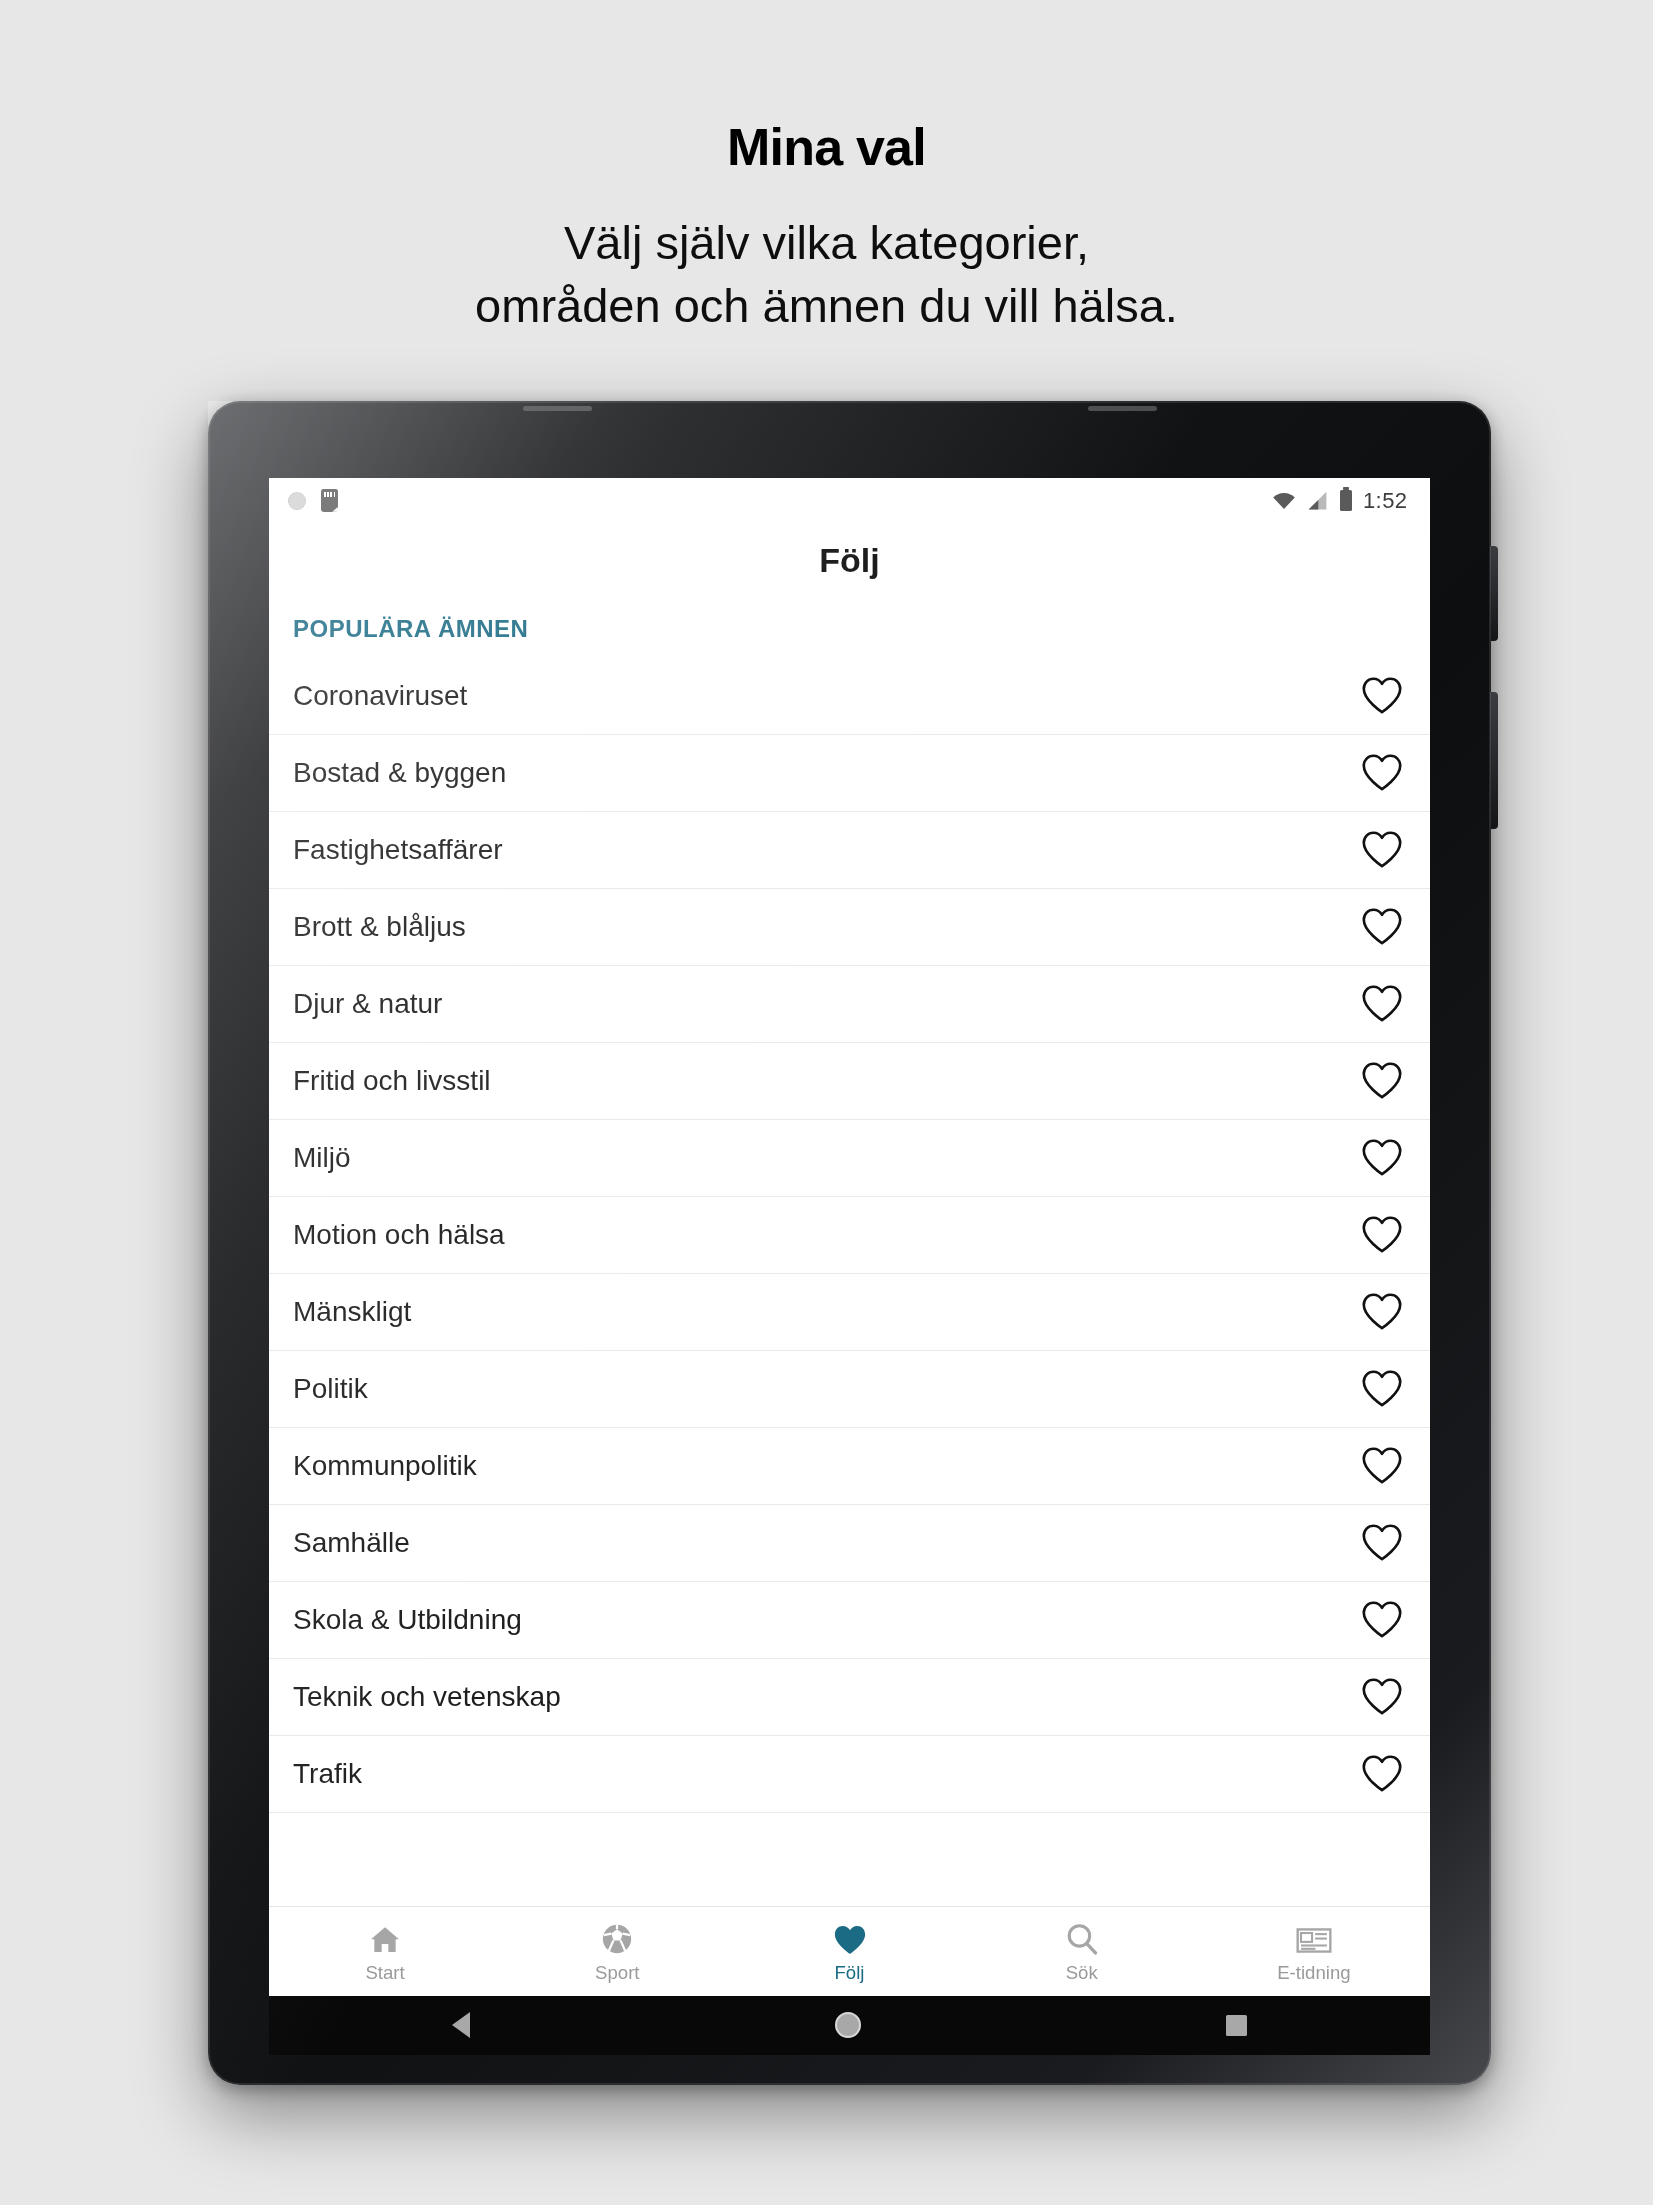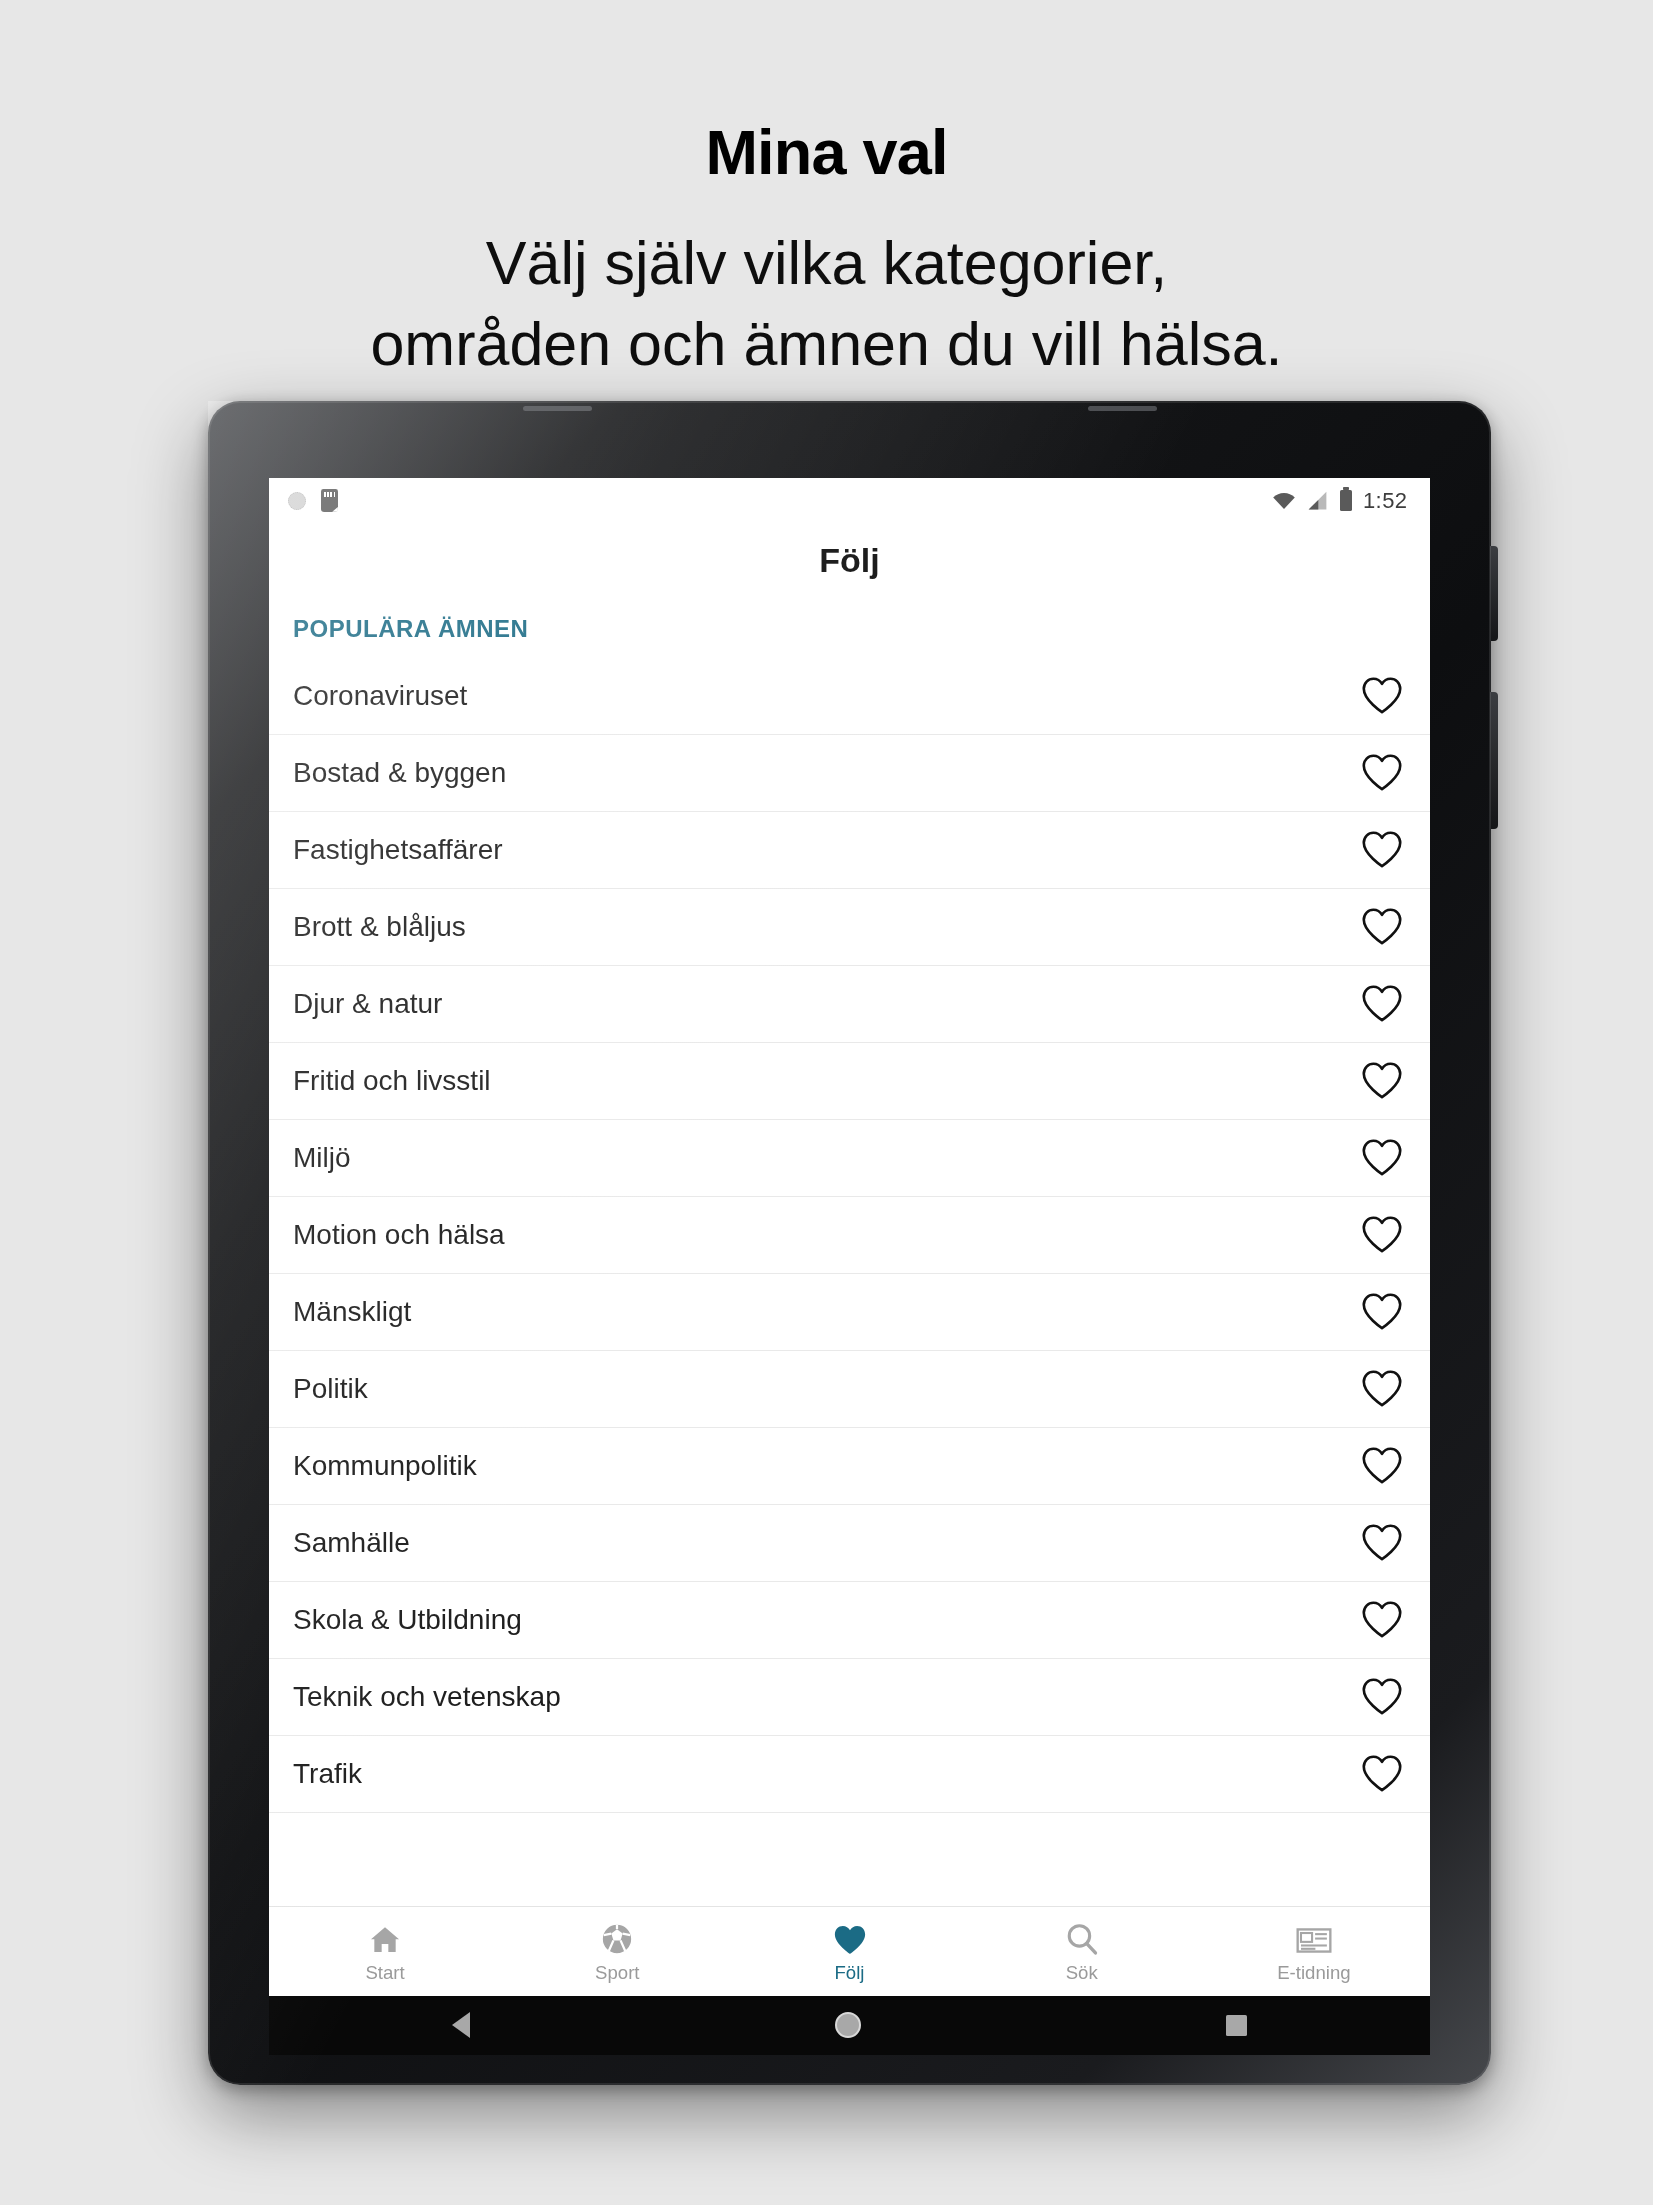--- a/index.html
+++ b/index.html
@@ -8,30 +8,30 @@
     background: #e8e8e8;
     font-family: "Liberation Sans", sans-serif;
     overflow: hidden;
   }
   .page { position: relative; width: 1653px; height: 2205px; background: #e7e7e7; }
 
   
   .promo { position: absolute; top: 0; left: 0; width: 1653px; text-align: center; }
   .promo-title {
     margin-top: 121px;
-    font-size: 63px;
+    font-size: 52px;
     font-weight: 700;
     color: #000;
     letter-spacing: -0.8px;
     line-height: 1.0;
     font-family: "Liberation Sans", sans-serif;
   }
   .promo-sub {
     margin-top: 39px;
-    font-size: 61px;
+    font-size: 47px;
     font-weight: 400;
     color: #0e0e0e;
     line-height: 1.33;
     font-family: "Liberation Sans", sans-serif;
   }
   .promo-sub span { display: block; }
 
   
   .device {
     position: absolute;

